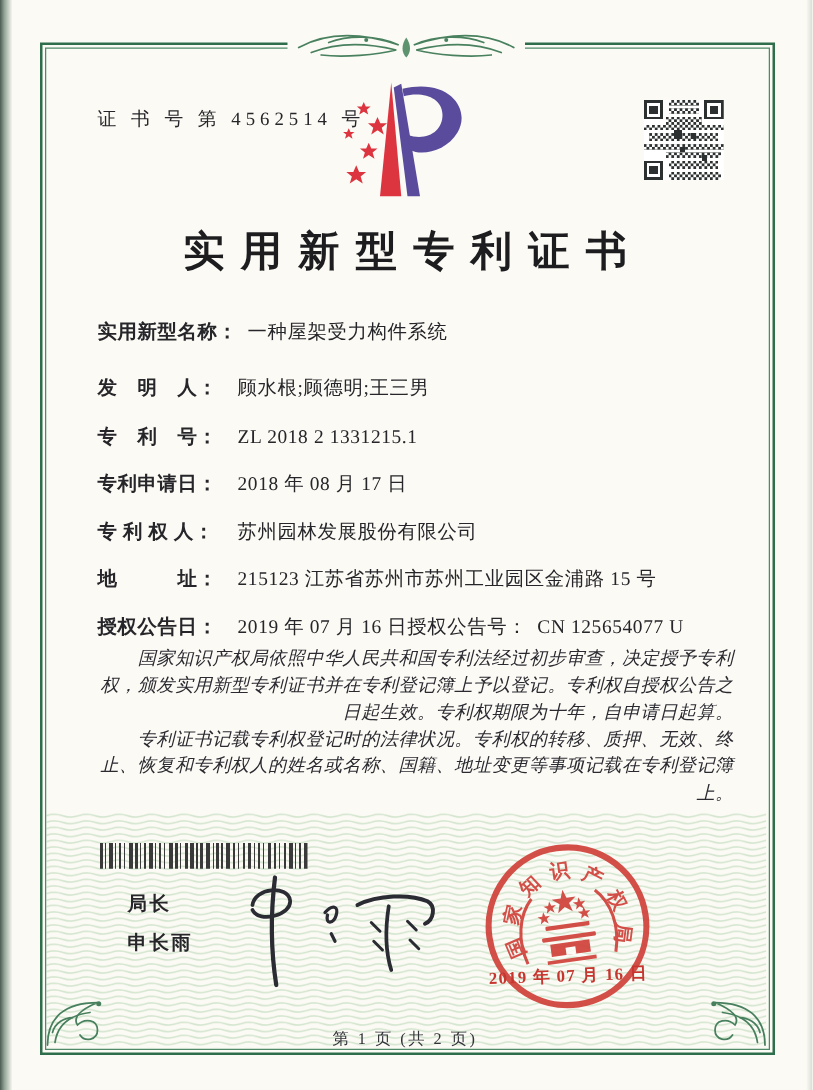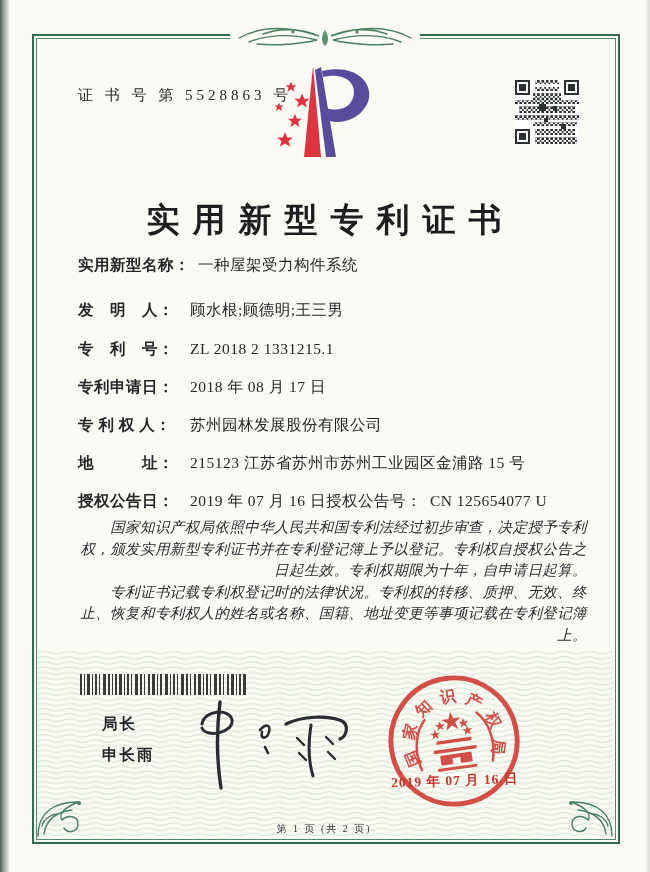--- a/index.html
+++ b/index.html
@@ -25,21 +25,21 @@
   .ornament-top{position:absolute;left:230px;top:18px;width:190px;height:36px;
     background:#fbfaf4;z-index:2;display:flex;align-items:center;justify-content:center;}
   .ornament-corner{position:absolute;width:52px;height:46px;z-index:3;}
   .oc-left{left:34px;top:794px;}
   .oc-right{right:34px;top:794px;transform:scaleX(-1);}
   
   .cert-no{position:absolute;left:78px;top:86px;font-size:15px;letter-spacing:4px;z-index:4;}
   .logo{position:absolute;left:264px;top:64px;width:122px;height:98px;z-index:4;}
   .qr{position:absolute;left:515px;top:80px;width:64px;height:64px;z-index:4;}
   .title{position:absolute;left:32px;top:179px;width:584px;text-align:center;
-    font-size:33px;font-weight:700;letter-spacing:13px;text-indent:13px;color:#1d1d20;z-index:4;margin-top:19px;}
+    font-size:33px;font-weight:700;letter-spacing:13px;text-indent:13px;color:#1d1d20;z-index:4;}
   
   .row{position:absolute;left:78px;font-size:15.5px;letter-spacing:.5px;z-index:4;white-space:nowrap;}
   .row .lbl{display:inline-block;min-width:104px;font-weight:700;}
   .row .val{margin-left:8px;}
   .row .lbl2{font-weight:400;}
   
   .body-text{position:absolute;left:75px;top:517px;width:512px;z-index:4;
     font-size:14.5px;line-height:21.5px;letter-spacing:.4px;color:#2a2a30;text-align:right;}
   .body-text p{margin:0;text-indent:2em;font-style:italic;}
   
@@ -48,21 +48,21 @@
   .sig-titles{position:absolute;left:102px;top:708px;z-index:4;font-size:15.5px;
     font-weight:600;line-height:31px;letter-spacing:2px;}
   .signature{position:absolute;left:180px;top:692px;width:175px;height:105px;z-index:5;}
   
   .seal{position:absolute;left:385px;top:672px;width:138px;height:138px;z-index:5;
     transform:rotate(-8deg);opacity:.93;}
   .seal-date{position:absolute;left:391px;top:772px;z-index:6;color:#c6352e;
     font-size:13.5px;font-weight:600;letter-spacing:1px;transform:rotate(-2deg);}
   
   .footer{position:absolute;left:32px;top:822px;width:584px;text-align:center;
-    font-size:10px;letter-spacing:2px;z-index:4;color:#33333a;}
+    font-size:13px;letter-spacing:2px;z-index:4;color:#33333a;}
 </style>
 </head>
 <body>
 
 <div class="edge-left"></div>
 <div class="edge-right"></div>
 
 <div class="waves">
   <svg width="576" height="188" viewBox="0 0 576 188">
     <defs>
@@ -106,21 +106,21 @@
   <svg width="52" height="46" viewBox="0 0 52 46">
     <g stroke="#48805e" stroke-width="1.4" fill="none" stroke-linecap="round">
       <path d="M4,42 C4,20 18,8 44,8 C30,14 24,20 28,26 C34,20 44,22 44,30 C44,38 34,40 30,34"></path>
       <path d="M10,40 C12,26 22,18 38,16"></path>
       <path d="M8,32 c2,-8 10,-12 16,-12"></path>
     </g>
     <circle cx="45" cy="9" r="2" fill="#48805e"></circle>
   </svg>
 </div>
 
-<div class="cert-no">证 书 号 第 5528863 号</div>
+<div class="cert-no">证 书 号 第 4562514 号</div>
 
 <div class="logo">
   <svg width="122" height="98" viewBox="0 0 122 98">
     <defs>
       <path id="st" d="M0,-6 L1.8,-1.9 6.1,-1.9 2.7,0.9 4,5.2 0,2.6 -4,5.2 -2.7,0.9 -6.1,-1.9 -1.8,-1.9 Z"></path>
     </defs>
 
     <path d="M57,3 L72,93 L62,93 L51,6 Z" fill="#5a4b9c"></path>
     <path d="M58,7 C96,-2 113,24 102,42 C93,57 74,61 64,56 L62,44 C78,49 90,41 90,28 C90,14 74,9 59,13 Z" fill="#5a4b9c"></path>
 

